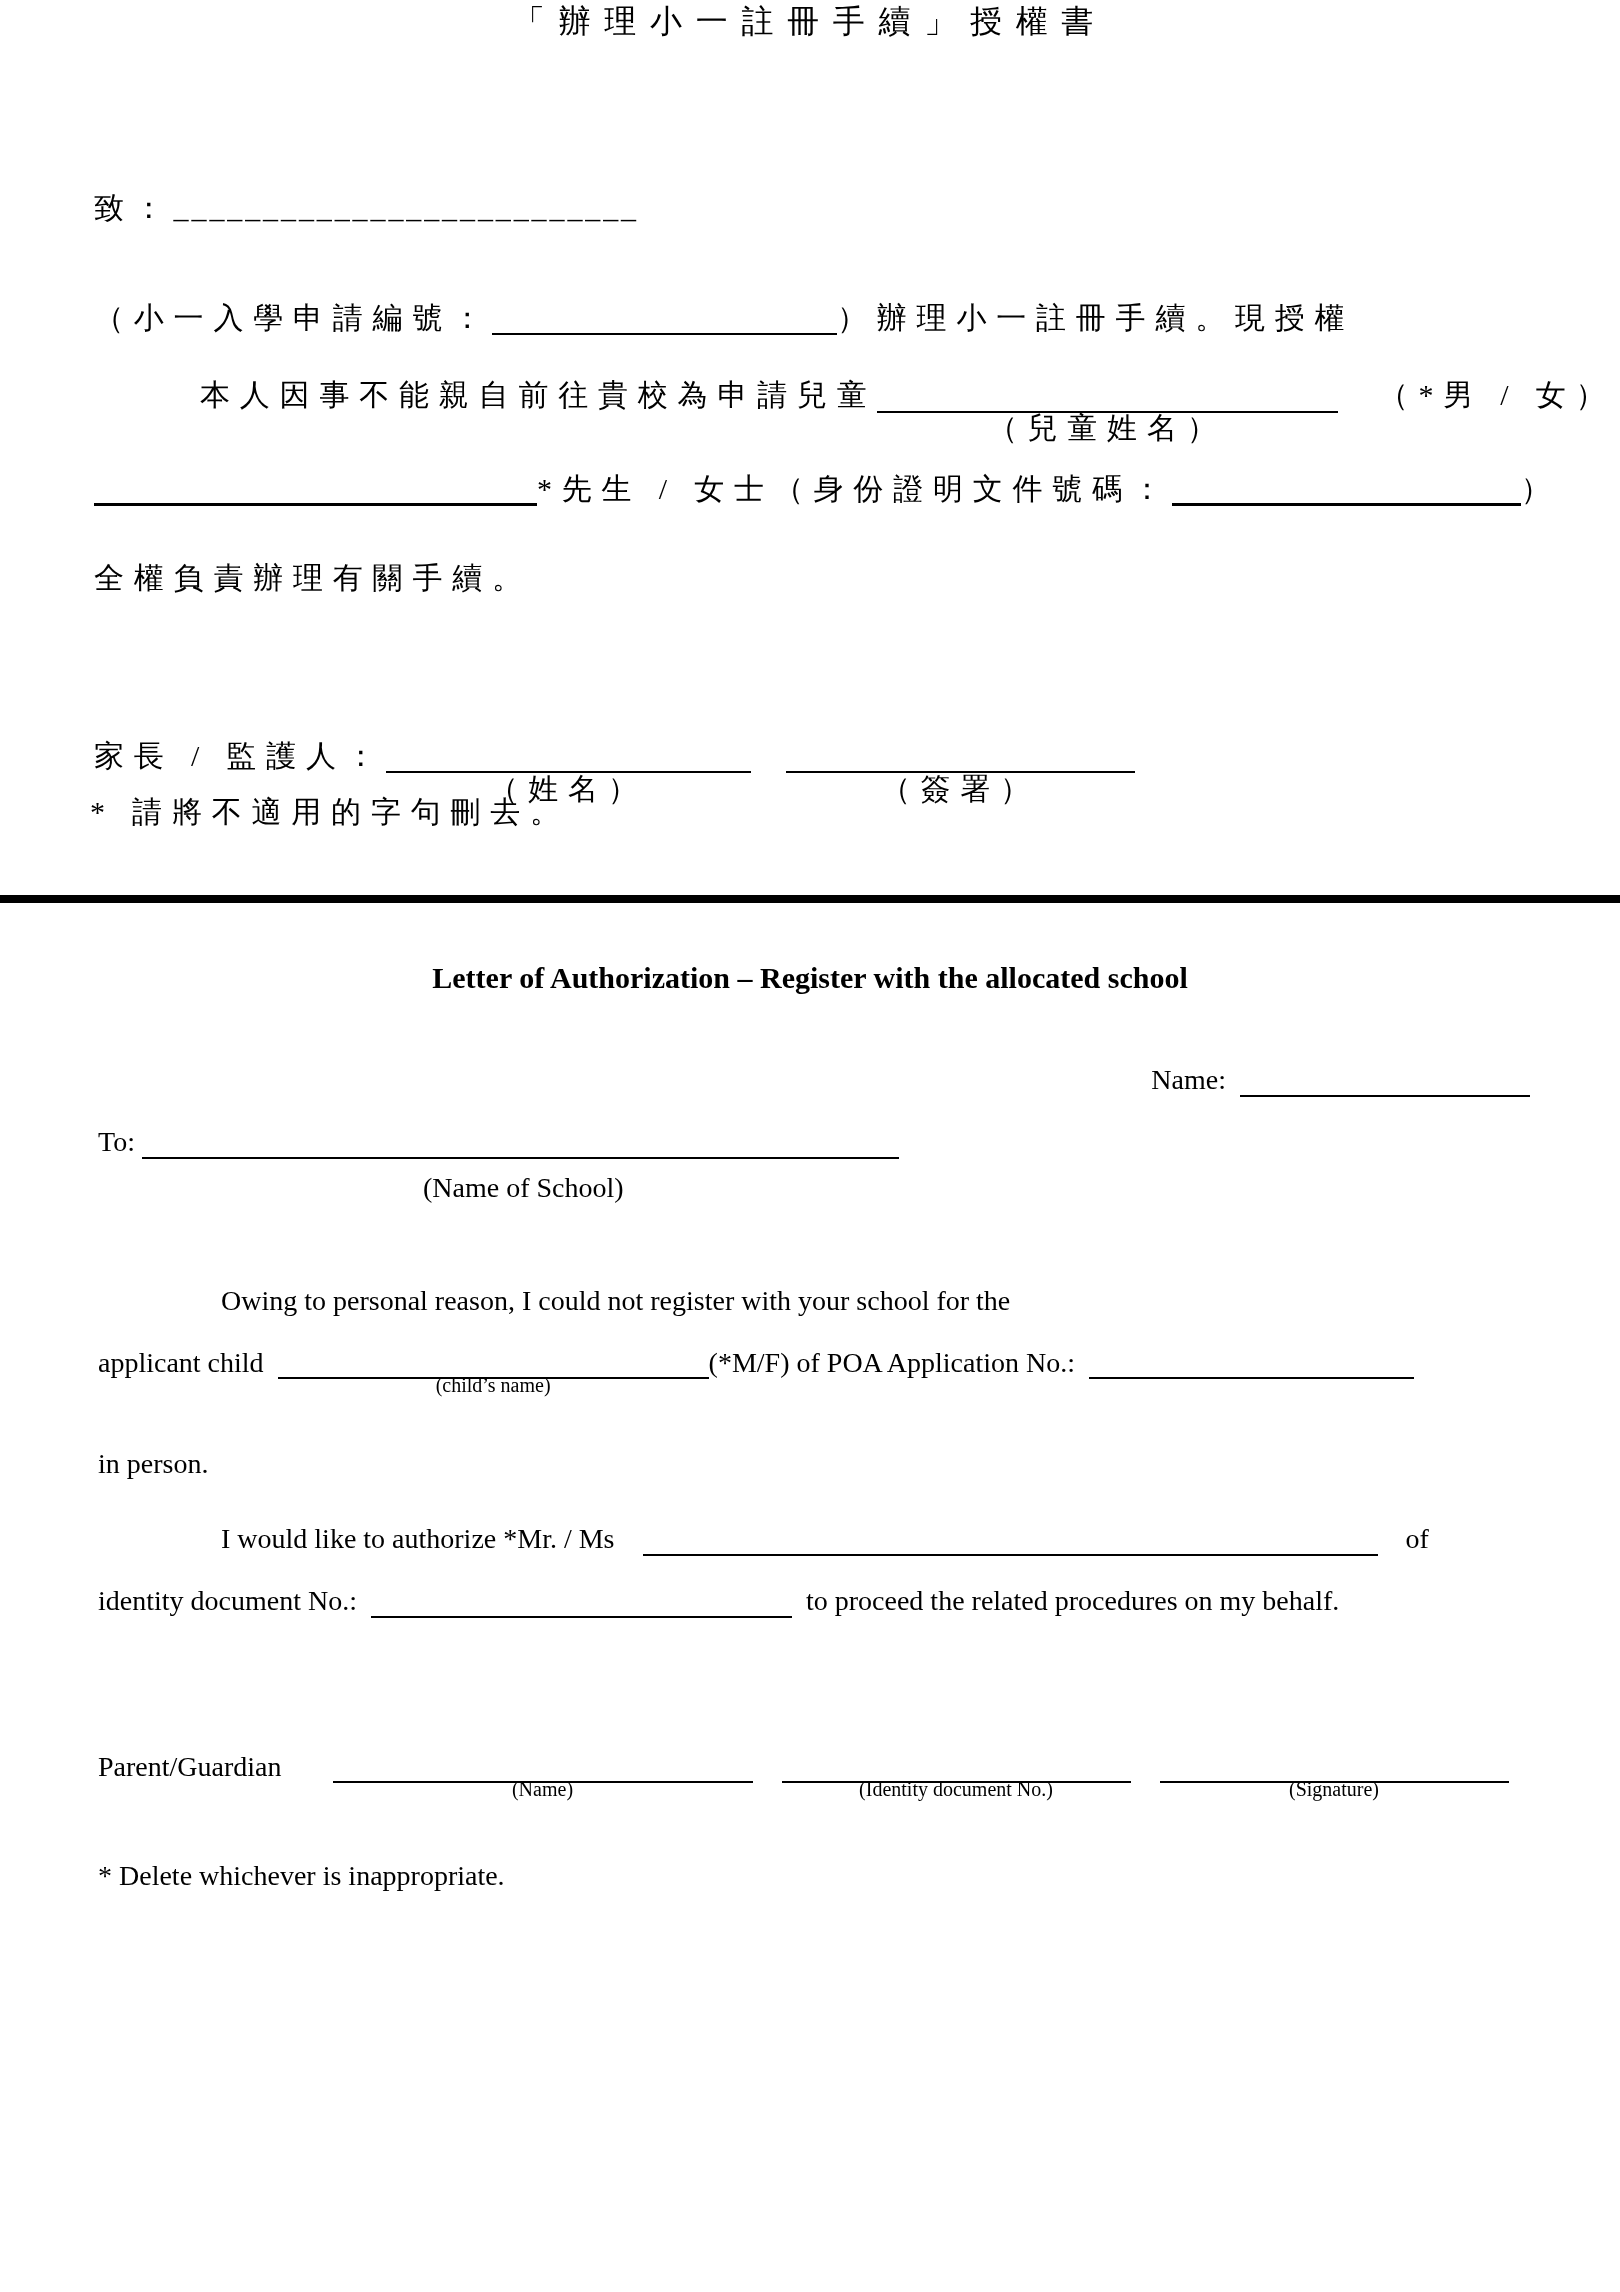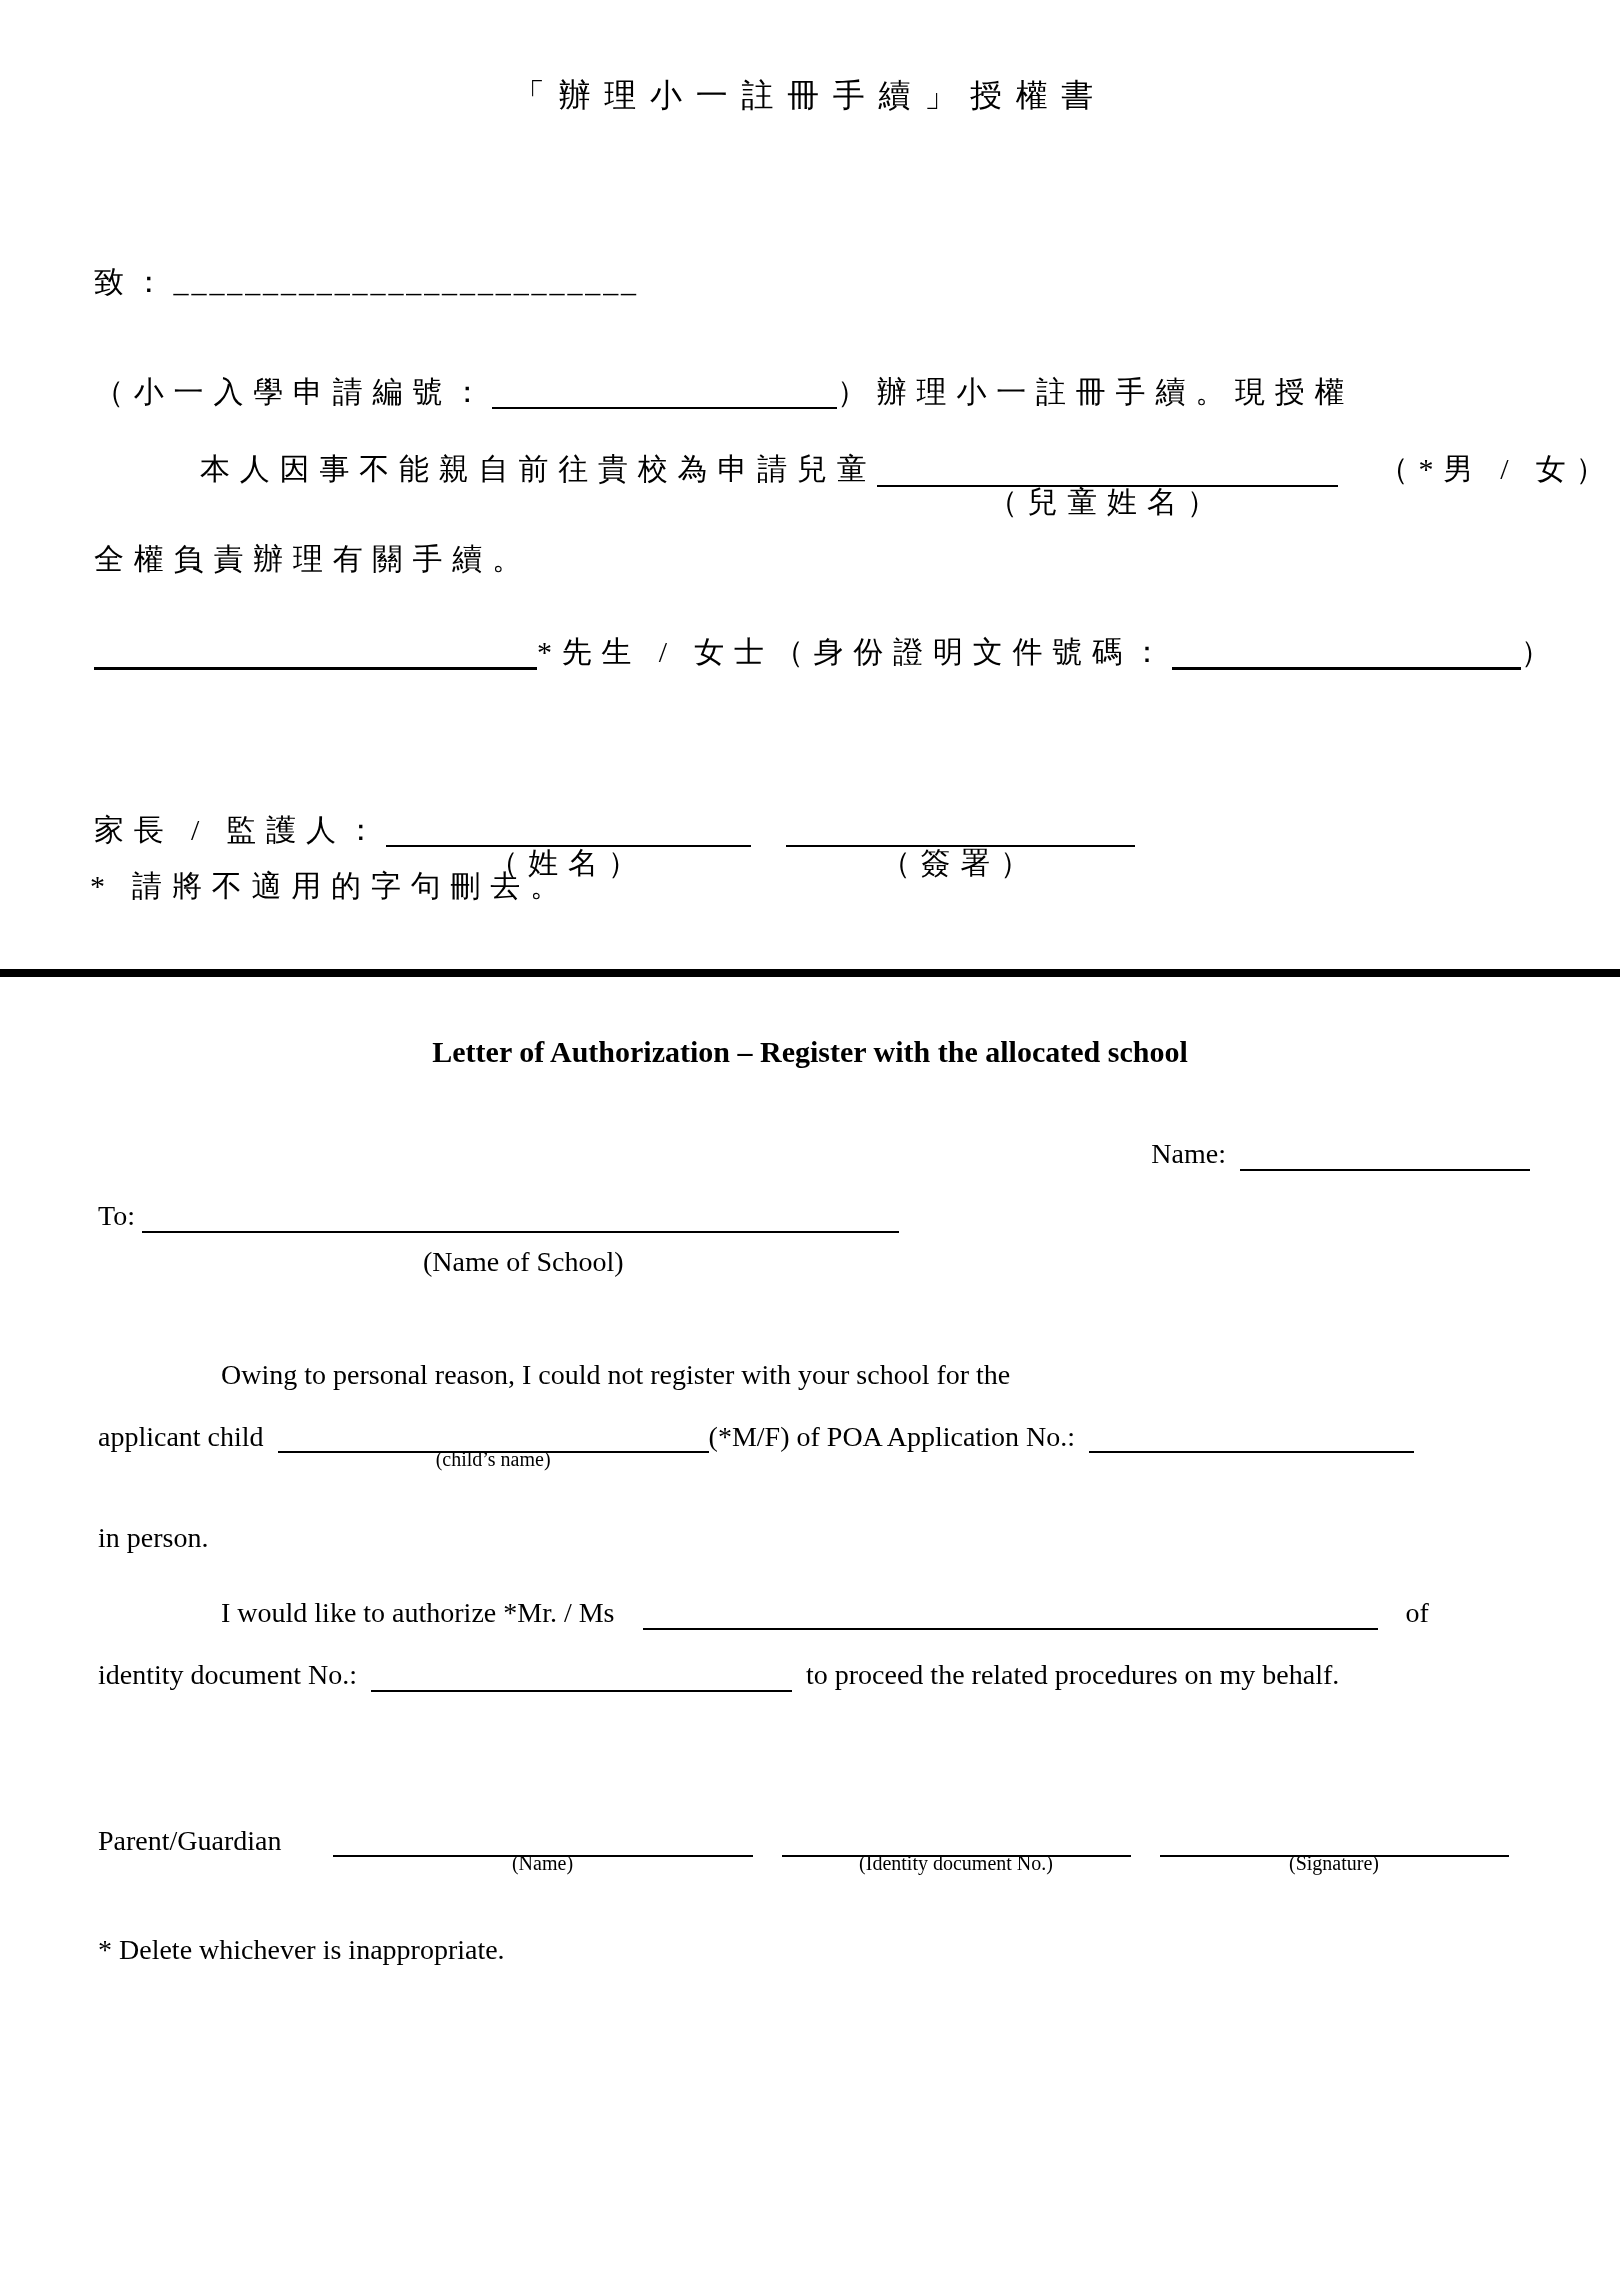--- a/index.html
+++ b/index.html
@@ -3,21 +3,21 @@
 <meta charset="utf-8">
 <style>
   html,body{margin:0;padding:0;background:#e8e8e8;}
   .page{
     width:1620px;height:2293px;background:#ffffff;color:#000;
     position:relative;overflow:hidden;margin:0 auto;
     font-family:"Liberation Serif","DejaVu Serif",serif;
   }
   
   .cn{font-size:30px;letter-spacing:9.8px;line-height:1.35;white-space:nowrap;}
-  .cn-title{padding-top:74px;text-align:center;font-size:32px;letter-spacing:13.7px;}
+  .cn-title{text-align:center;font-size:32px;letter-spacing:13.7px;}
   .row{position:relative;}
   .blank{display:inline-block;border-bottom:2px solid #000;vertical-align:-7.8px;height:29px;}
   .blank.thick{border-bottom-width:3.9px;}
   .blank.med{border-bottom-width:2.9px;}
   .bwrap{display:inline-block;position:relative;vertical-align:baseline;}
   .bwrap .cap{
     position:absolute;top:33px;left:50%;transform:translateX(-50%);
     white-space:nowrap;letter-spacing:9.8px;font-size:30px;
   }
   .underscores{letter-spacing:2.9px;}
@@ -62,25 +62,25 @@
   </div>
 
   <div class="cn cn-appno row">
     <span>（小一入學申請編號：</span><span class="blank" style="width:345px"></span><span>）辦理小一註冊手續。現授權</span>
   </div>
 
   <div class="cn cn-p1 row">
     <span class="ind"></span><span>本人因事不能親自前往貴校為申請兒童</span><span class="bwrap"><span class="blank" style="width:461px"></span><span class="cap">（兒童姓名）</span></span><span style="margin-left:41px">（*男 / 女）</span>
   </div>
 
-  <div class="cn cn-full row">全權負責辦理有關手續。</div>
-
   <div class="cn cn-auth row">
     <span class="blank thick" style="width:443px"></span><span>*先生 / 女士（身份證明文件號碼：</span><span class="blank thick" style="width:349px"></span><span>）</span>
   </div>
+
+  <div class="cn cn-full row">全權負責辦理有關手續。</div>
 
   <div class="cn cn-guardian row">
     <span>家長 / 監護人：</span><span class="bwrap"><span class="blank" style="width:365px"></span><span class="cap">（姓名）</span></span><span class="gap-s"></span><span class="gap-s"></span><span class="bwrap"><span class="blank" style="width:349px"></span><span class="cap">（簽署）</span></span>
   </div>
 
 
   <div class="cn cn-foot row">* 請將不適用的字句刪去。</div>
 
   <div class="divider"></div>
 

